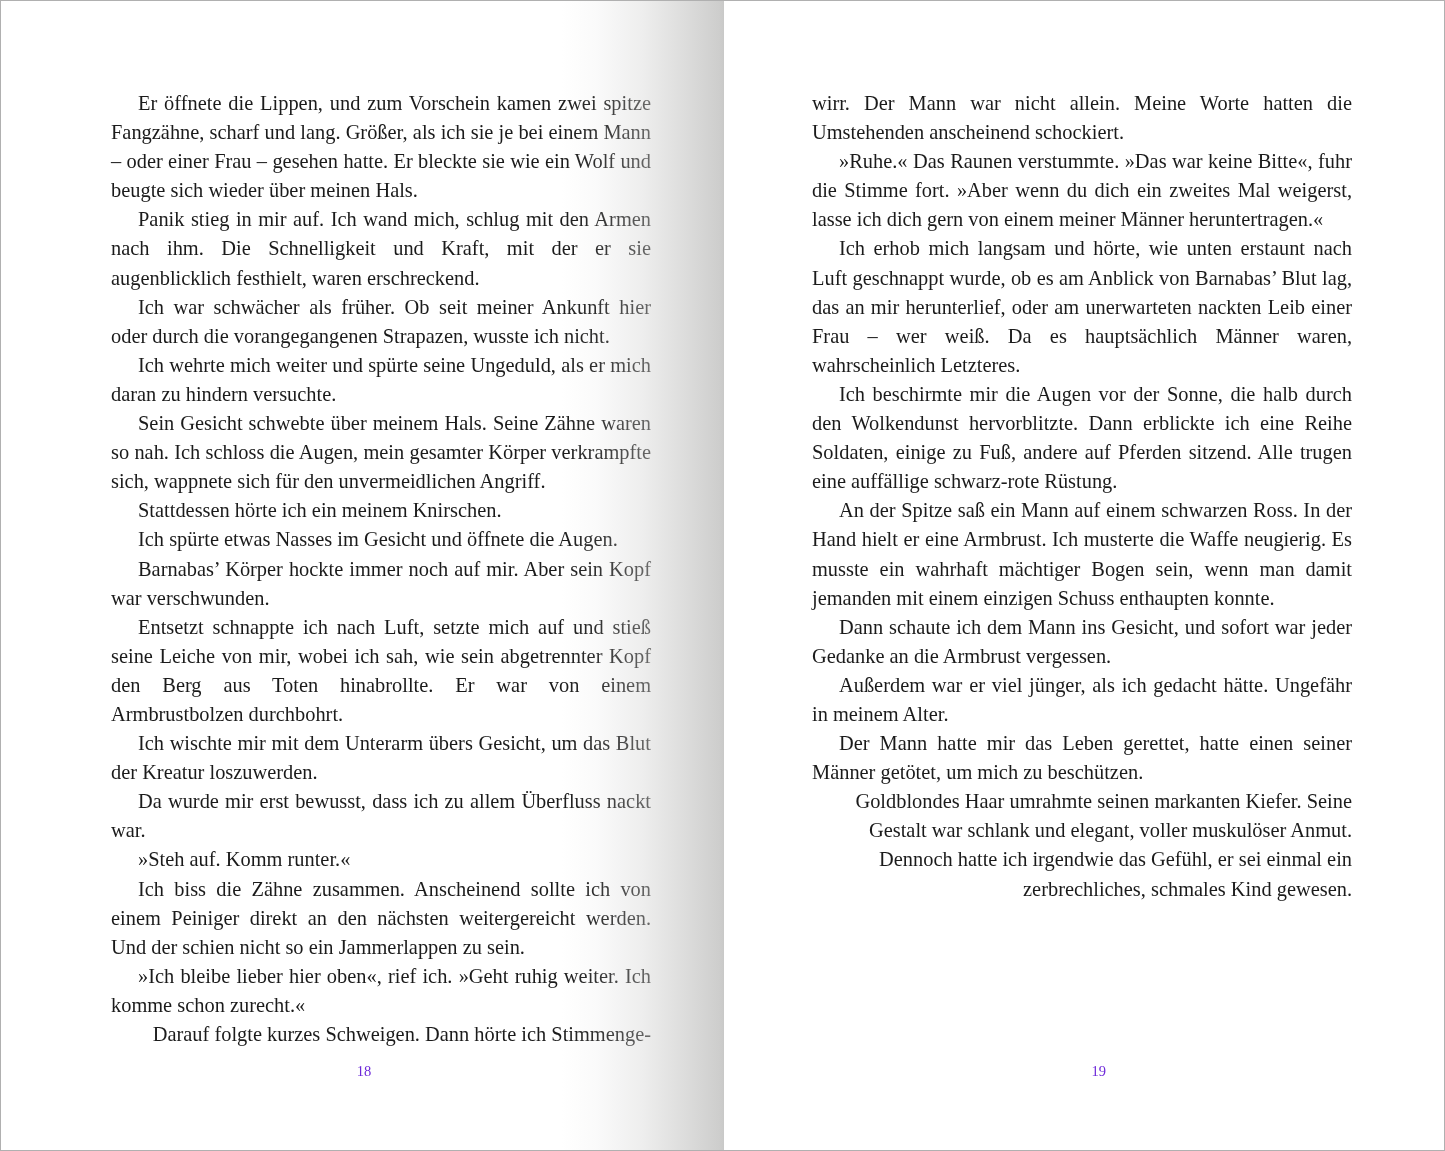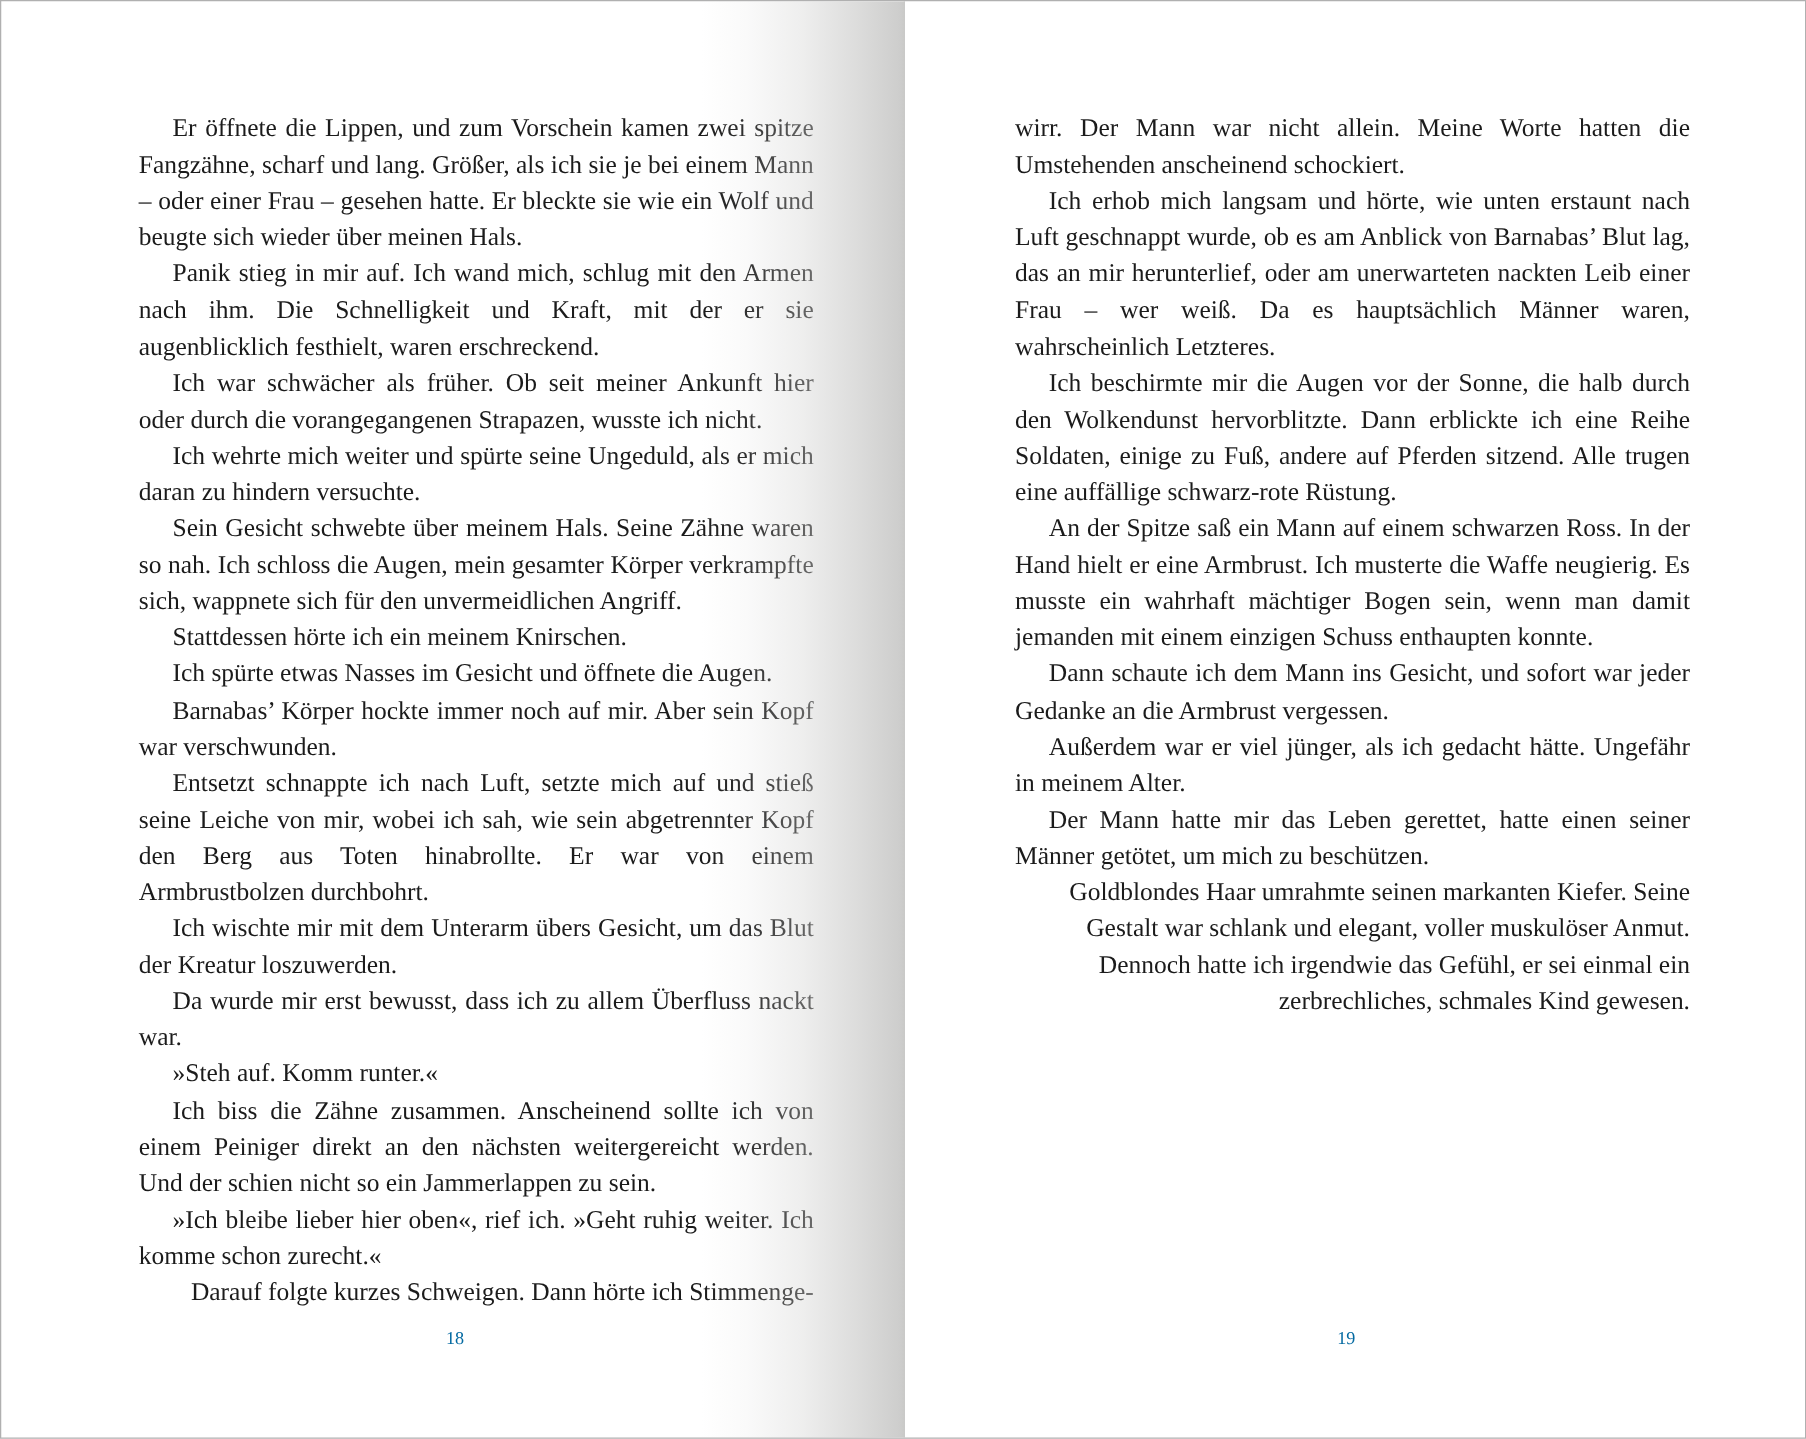--- a/index.html
+++ b/index.html
@@ -82,24 +82,24 @@
     text-align: justify;
   }
   .para.cont {
     text-indent: 0;
   }
   .para:last-child {
     text-align: right;
   }
   
   #folio-left-wrap  { position: absolute; left: 313px; top: 1061px; width: 100px; text-align: center; }
-  #folio-right-wrap { position: absolute; left: 1026px; top: 1061px; width: 100px; text-align: center; }
+  #folio-right-wrap { position: absolute; left: 1005px; top: 1061px; width: 100px; text-align: right; }
   .folio-num {
     font-size: 14.5px;
-    color: #0369a1;
+    color: #6d28d9;
     font-family: "Liberation Serif", "DejaVu Serif", serif;
   }
 </style>
 </head>
 <body>
 
 <div id="book">
 
   <div class="page" id="page-left">
     <div class="text-column" id="left-column">
@@ -117,20 +117,21 @@
         <p class="para">»Steh auf. Komm runter.«</p>
         <p class="para">Ich biss die Zähne zusammen. Anscheinend sollte ich von einem Peiniger direkt an den nächsten weitergereicht werden. Und der schien nicht so ein Jammerlappen zu sein.</p>
         <p class="para">»Ich bleibe lieber hier oben«, rief ich. »Geht ruhig weiter. Ich komme schon zurecht.«</p>
         <p class="para">Darauf folgte kurzes Schweigen. Dann hörte ich Stimmenge-</p>
       </div>
   </div>
 
   <div class="page" id="page-right">
     <div class="text-column" id="right-column">
         <p class="para cont">wirr. Der Mann war nicht allein. Meine Worte hatten die Umstehenden anscheinend schockiert.</p>
+        <p class="para">»Ruhe.« Das Raunen verstummte. »Das war keine Bitte«, fuhr die Stimme fort. »Aber wenn du dich ein zweites Mal weigerst, lasse ich dich gern von einem meiner Männer heruntertragen.«</p>
         <p class="para">Ich erhob mich langsam und hörte, wie unten erstaunt nach Luft geschnappt wurde, ob es am Anblick von Barnabas’ Blut lag, das an mir herunterlief, oder am unerwarteten nackten Leib einer Frau – wer weiß. Da es hauptsächlich Männer waren, wahrscheinlich Letzteres.</p>
         <p class="para">Ich beschirmte mir die Augen vor der Sonne, die halb durch den Wolkendunst hervorblitzte. Dann erblickte ich eine Reihe Soldaten, einige zu Fuß, andere auf Pferden sitzend. Alle trugen eine auffällige schwarz-rote Rüstung.</p>
         <p class="para">An der Spitze saß ein Mann auf einem schwarzen Ross. In der Hand hielt er eine Armbrust. Ich musterte die Waffe neugierig. Es musste ein wahrhaft mächtiger Bogen sein, wenn man damit jemanden mit einem einzigen Schuss enthaupten konnte.</p>
         <p class="para">Dann schaute ich dem Mann ins Gesicht, und sofort war jeder Gedanke an die Armbrust vergessen.</p>
         <p class="para">Außerdem war er viel jünger, als ich gedacht hätte. Ungefähr in meinem Alter.</p>
         <p class="para">Der Mann hatte mir das Leben gerettet, hatte einen seiner Männer getötet, um mich zu beschützen.</p>
         <p class="para">Goldblondes Haar umrahmte seinen markanten Kiefer. Seine Gestalt war schlank und elegant, voller muskulöser Anmut. Dennoch hatte ich irgendwie das Gefühl, er sei einmal ein zerbrechliches, schmales Kind gewesen.</p>
       </div>
   </div>
 

